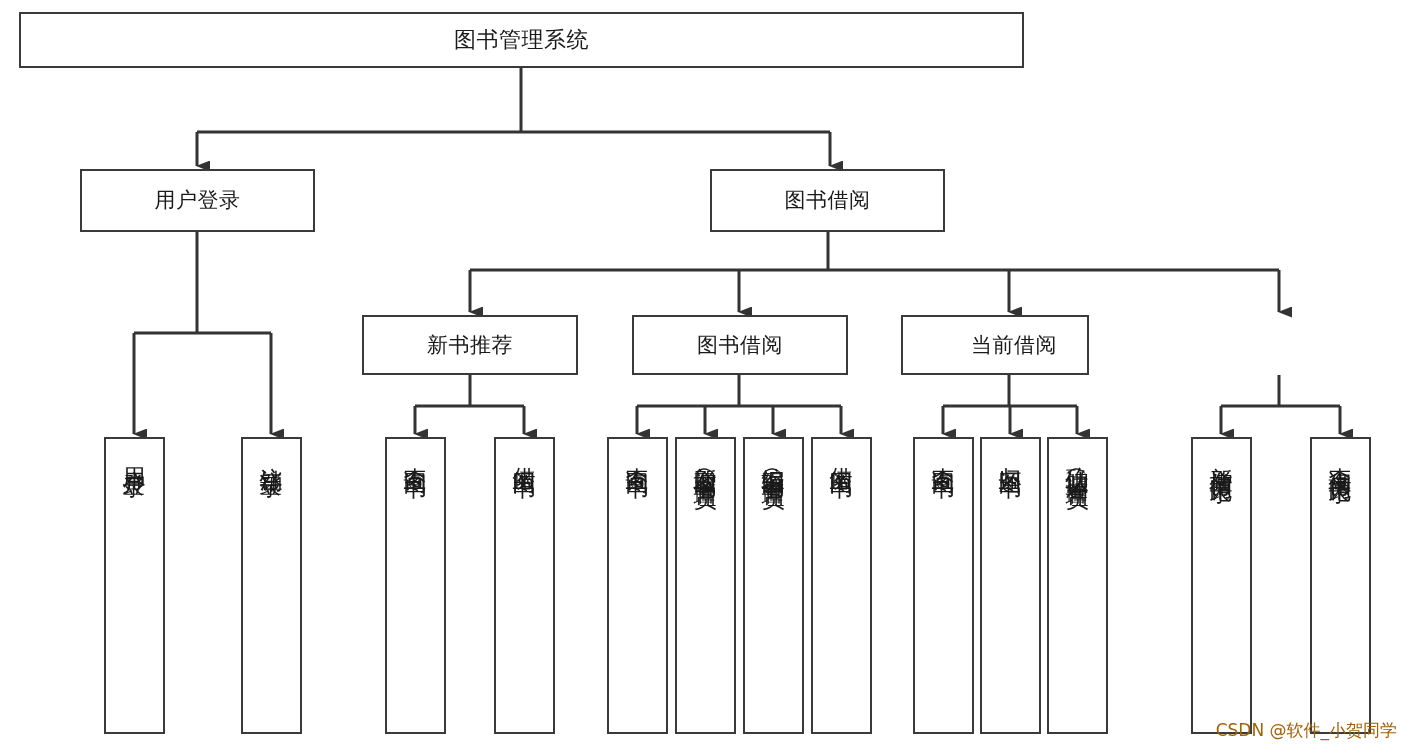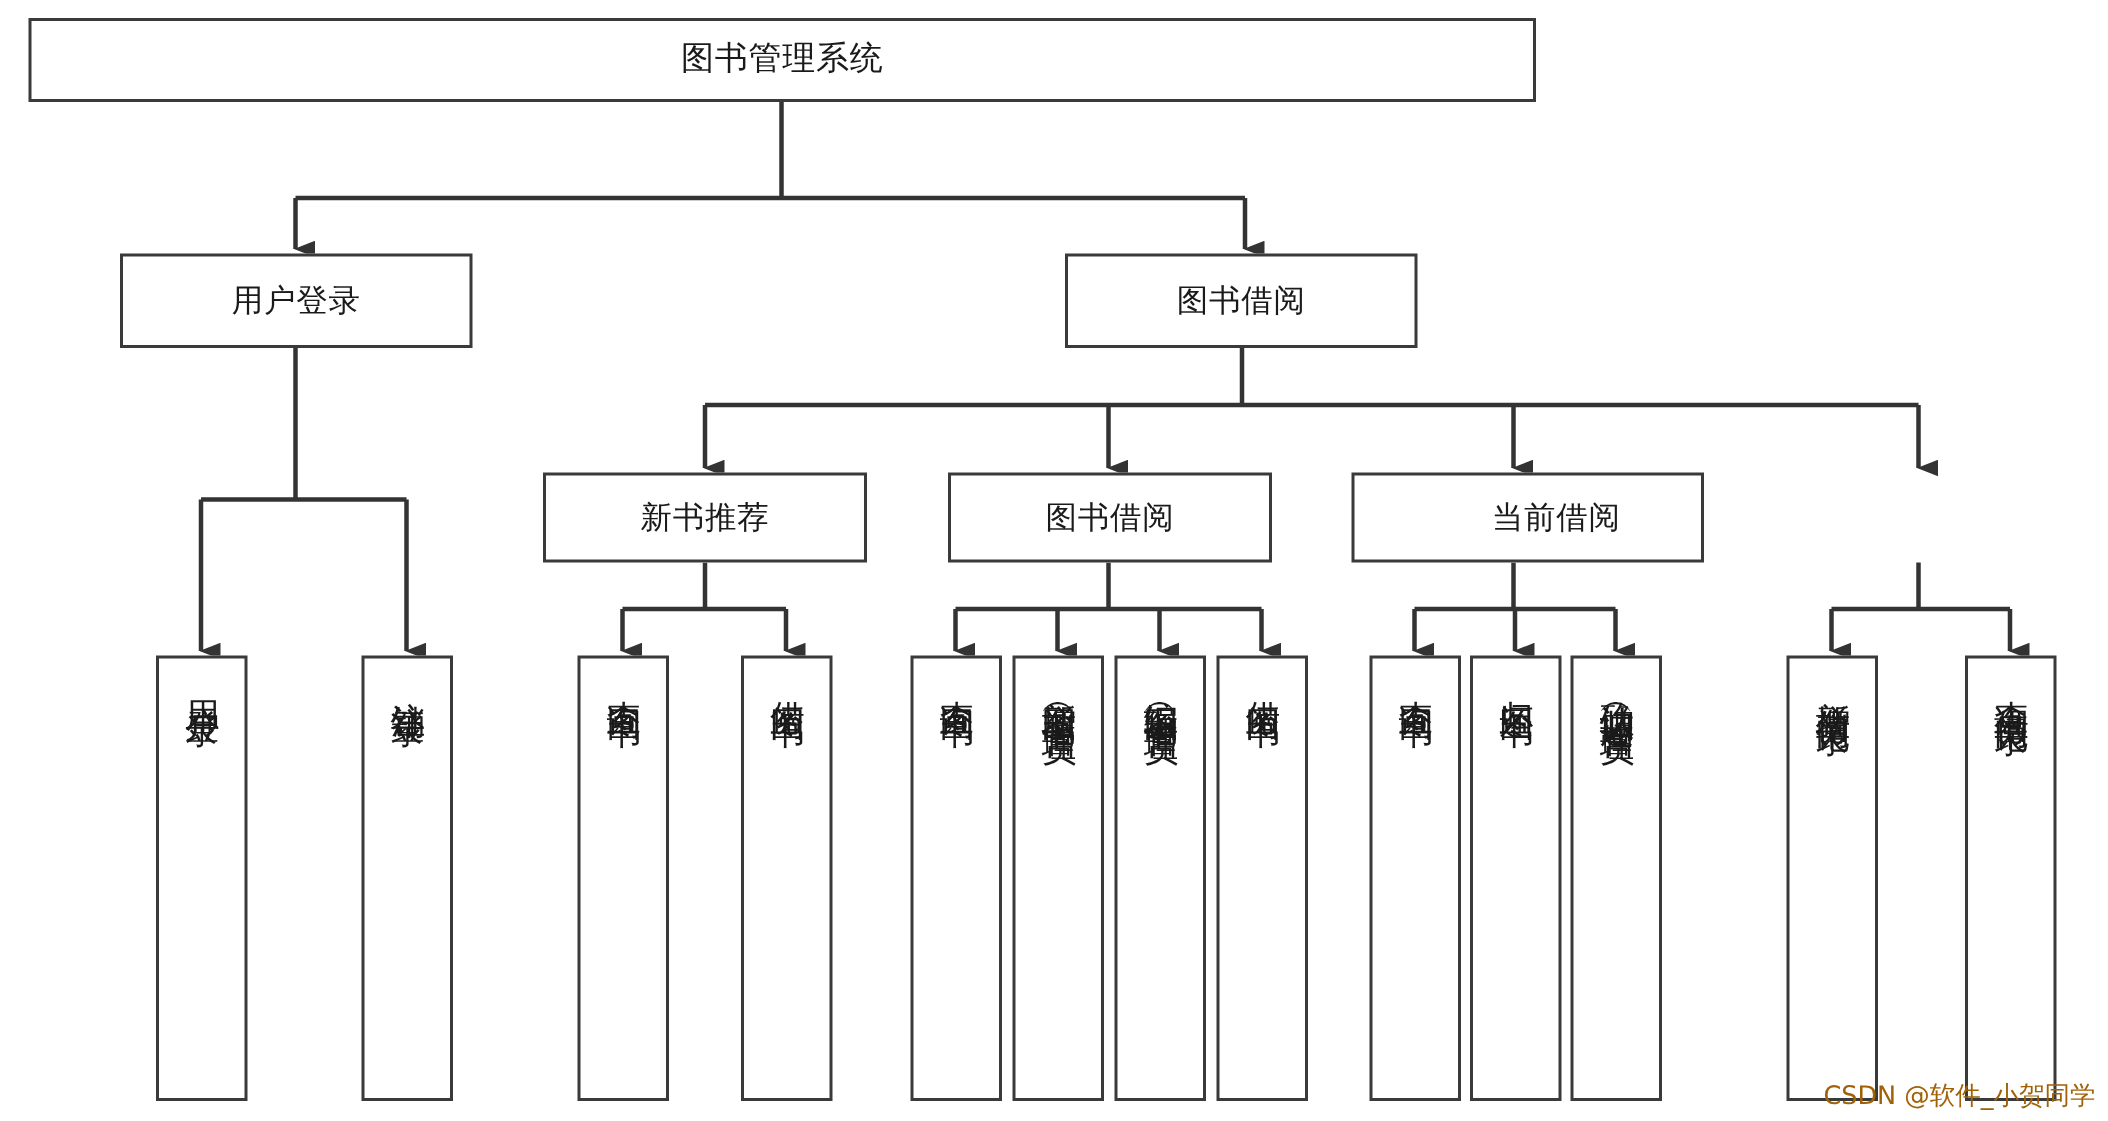--- a/index.html
+++ b/index.html
@@ -141,21 +141,21 @@
   </div>
 
   <div class="node horizontal" style="left:362px; top:315px; width:216px; height:60px;">
     <span class="node-label">新书推荐</span>
   </div>
 
   <div class="node horizontal" style="left:632px; top:315px; width:216px; height:60px;">
     <span class="node-label">图书借阅</span>
   </div>
 
-  <div class="node horizontal" style="left:901px; top:315px; width:235px; height:60px;padding-left:38px;">
+  <div class="node horizontal" style="left:901px; top:315px; width:188px; height:60px;padding-left:38px;">
     <span class="node-label">当前借阅</span>
   </div>
 
 
   <div class="node vertical" style="left:104px; top:437px; width:61px; height:297px;">
     <span class="node-label">用户登录</span>
   </div>
 
   <div class="node vertical" style="left:241px; top:437px; width:61px; height:297px;">
     <span class="node-label">注销登录</span>

